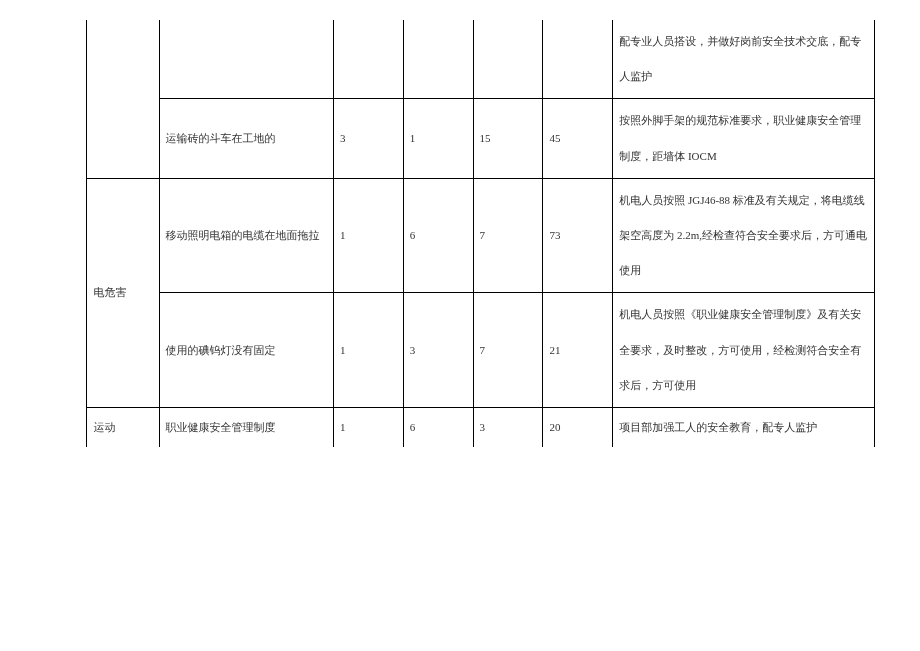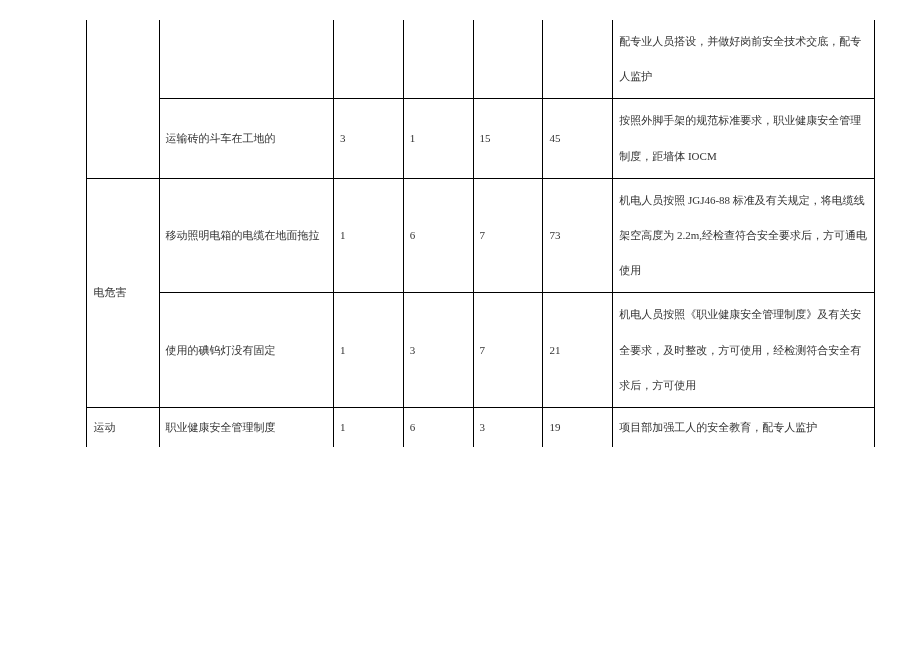--- a/index.html
+++ b/index.html
@@ -109,17 +109,17 @@
       <td>21</td>
       <td class="multiline">机电人员按照《职业健康安全管理制度》及有关安全要求，及时整改，方可使用，经检测符合安全有求后，方可使用</td>
     </tr>
 
     <tr>
       <td class="nobbot">运动</td>
       <td class="nobbot">职业健康安全管理制度</td>
       <td class="nobbot">1</td>
       <td class="nobbot">6</td>
       <td class="nobbot">3</td>
-      <td class="nobbot">19</td>
+      <td class="nobbot">20</td>
       <td class="nobbot">项目部加强工人的安全教育，配专人监护</td>
     </tr>
   </tbody>
 </table>
 
 </body></html>

